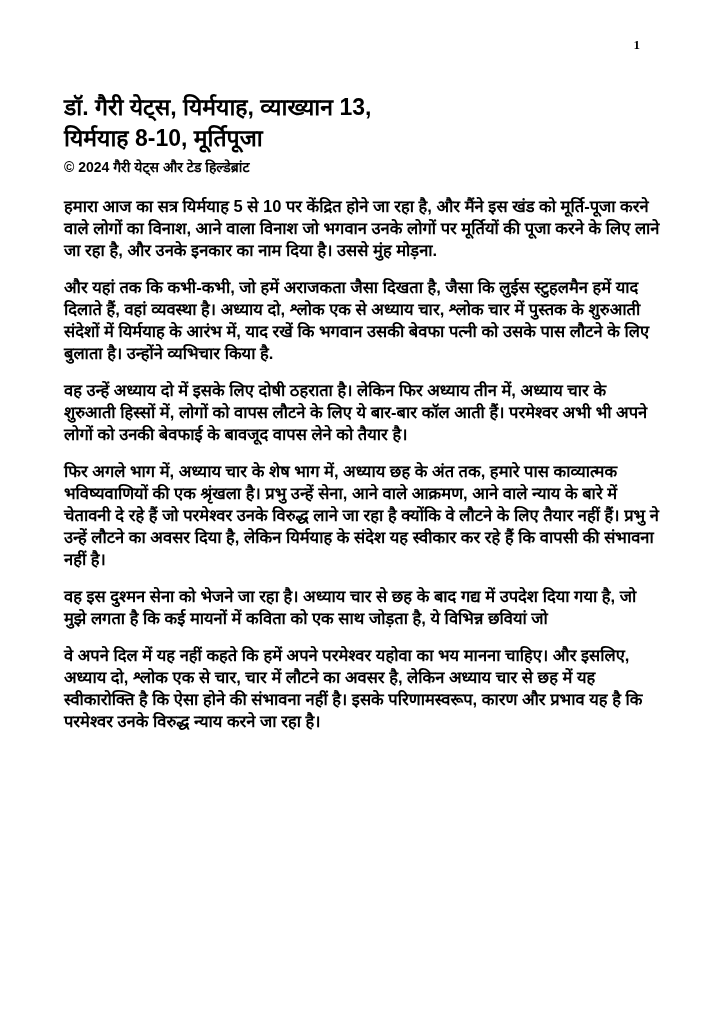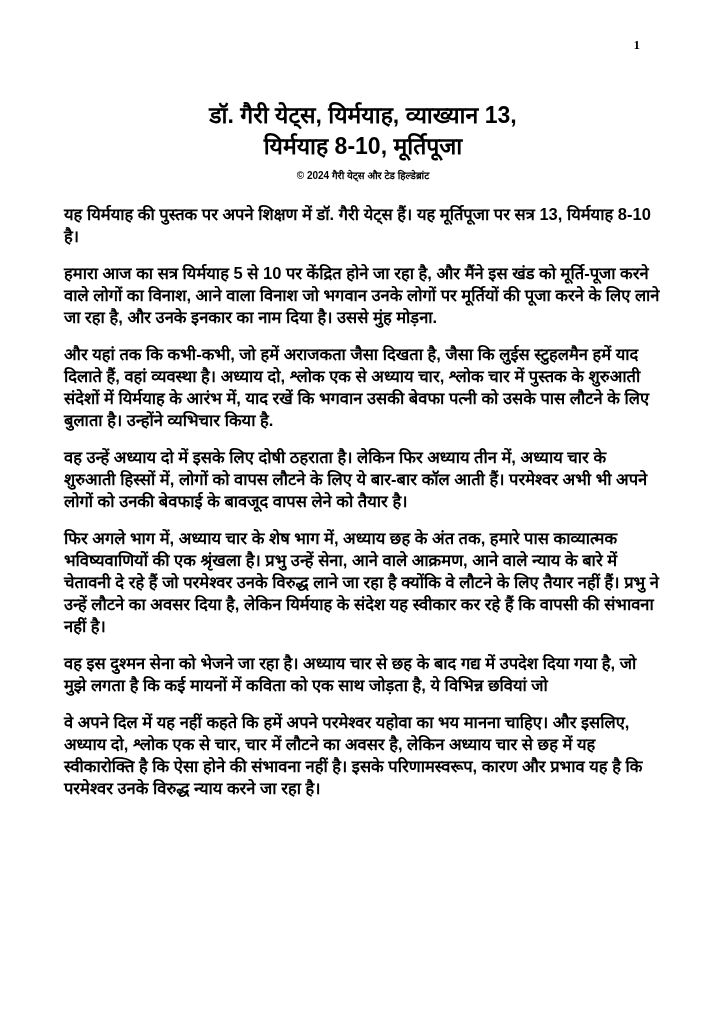--- a/index.html
+++ b/index.html
@@ -22,31 +22,30 @@
   .page-number {
     position: absolute;
     top: 38px;
     right: 84px;
     font-family: "Liberation Serif", "DejaVu Serif", serif;
     font-size: 13px;
     font-weight: 700;
     line-height: 1;
   }
   .title-block {
-    text-align: center;
-    margin: 16px 0 17px 0;
+    margin: 8px 0 17px 0;
   }
   .title-line {
     font-size: 23px;
     font-weight: 700;
     line-height: 31px;
     letter-spacing: 0px;
   }
   .copyright-line {
-    font-size: 10px;
+    font-size: 14px;
     font-weight: 700;
     line-height: 21px;
     margin-top: 3px;
   }
   .body-text .body-para {
     font-size: 16.5px;
     font-weight: 700;
     line-height: 22px;
     text-align: left;
     margin: 0 0 15px 0;
@@ -59,21 +58,20 @@
 
   <div class="page-number">1</div>
 
   <div class="title-block">
     <div class="title-line">डॉ. गैरी येट्स, यिर्मयाह, व्याख्यान 13,</div>
     <div class="title-line">यिर्मयाह 8-10, मूर्तिपूजा</div>
     <div class="copyright-line">© 2024 गैरी येट्स और टेड हिल्डेब्रांट</div>
   </div>
 
   <div class="body-text">
-    <p class="body-para">यह यिर्मयाह की पुस्तक पर अपने शिक्षण में डॉ. गैरी येट्स हैं। यह मूर्तिपूजा पर सत्र 13, यिर्मयाह 8-10 है।</p>
     <p class="body-para">हमारा आज का सत्र यिर्मयाह 5 से 10 पर केंद्रित होने जा रहा है, और मैंने इस खंड को मूर्ति-पूजा करने वाले लोगों का विनाश, आने वाला विनाश जो भगवान उनके लोगों पर मूर्तियों की पूजा करने के लिए लाने जा रहा है, और उनके इनकार का नाम दिया है। उससे मुंह मोड़ना.</p>
     <p class="body-para">और यहां तक कि कभी-कभी, जो हमें अराजकता जैसा दिखता है, जैसा कि लुईस स्टुहलमैन हमें याद दिलाते हैं, वहां व्यवस्था है। अध्याय दो, श्लोक एक से अध्याय चार, श्लोक चार में पुस्तक के शुरुआती संदेशों में यिर्मयाह के आरंभ में, याद रखें कि भगवान उसकी बेवफा पत्नी को उसके पास लौटने के लिए बुलाता है। उन्होंने व्यभिचार किया है.</p>
     <p class="body-para">वह उन्हें अध्याय दो में इसके लिए दोषी ठहराता है। लेकिन फिर अध्याय तीन में, अध्याय चार के शुरुआती हिस्सों में, लोगों को वापस लौटने के लिए ये बार-बार कॉल आती हैं। परमेश्वर अभी भी अपने लोगों को उनकी बेवफाई के बावजूद वापस लेने को तैयार है।</p>
     <p class="body-para">फिर अगले भाग में, अध्याय चार के शेष भाग में, अध्याय छह के अंत तक, हमारे पास काव्यात्मक भविष्यवाणियों की एक श्रृंखला है। प्रभु उन्हें सेना, आने वाले आक्रमण, आने वाले न्याय के बारे में चेतावनी दे रहे हैं जो परमेश्वर उनके विरुद्ध लाने जा रहा है क्योंकि वे लौटने के लिए तैयार नहीं हैं। प्रभु ने उन्हें लौटने का अवसर दिया है, लेकिन यिर्मयाह के संदेश यह स्वीकार कर रहे हैं कि वापसी की संभावना नहीं है।</p>
     <p class="body-para">वह इस दुश्मन सेना को भेजने जा रहा है। अध्याय चार से छह के बाद गद्य में उपदेश दिया गया है, जो मुझे लगता है कि कई मायनों में कविता को एक साथ जोड़ता है, ये विभिन्न छवियां जो</p>
     <p class="body-para">वे अपने दिल में यह नहीं कहते कि हमें अपने परमेश्वर यहोवा का भय मानना चाहिए। और इसलिए, अध्याय दो, श्लोक एक से चार, चार में लौटने का अवसर है, लेकिन अध्याय चार से छह में यह स्वीकारोक्ति है कि ऐसा होने की संभावना नहीं है। इसके परिणामस्वरूप, कारण और प्रभाव यह है कि परमेश्वर उनके विरुद्ध न्याय करने जा रहा है।</p>
   </div>
 
 </div>
 

